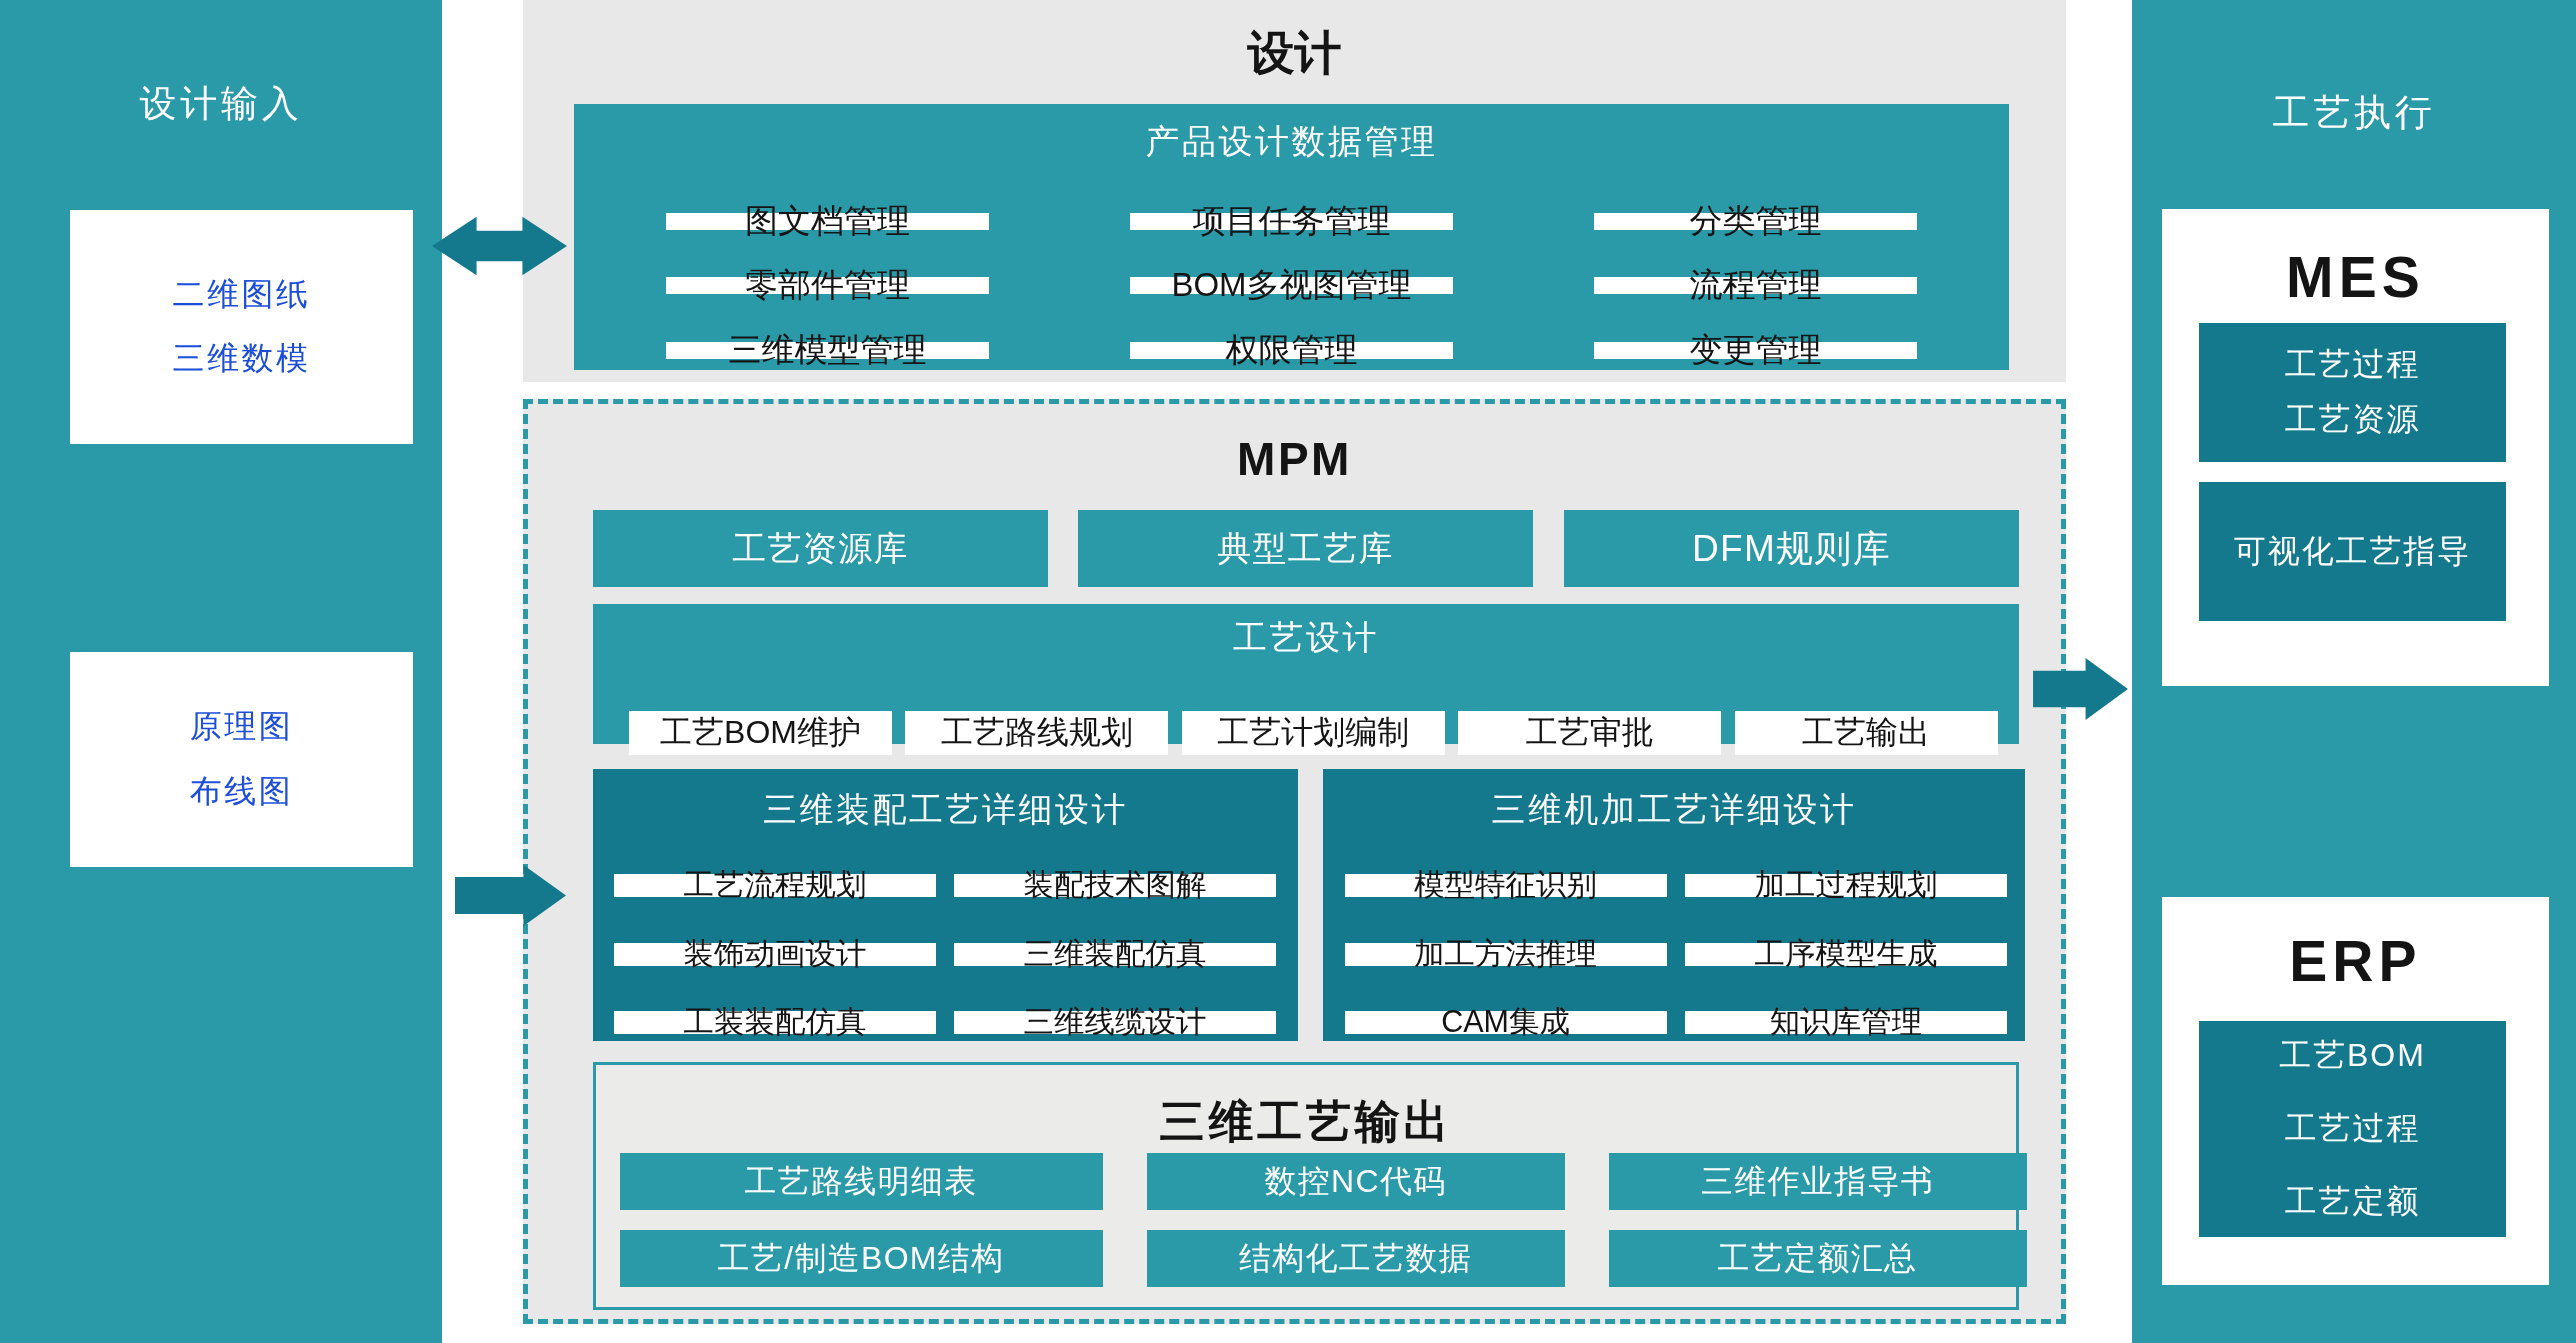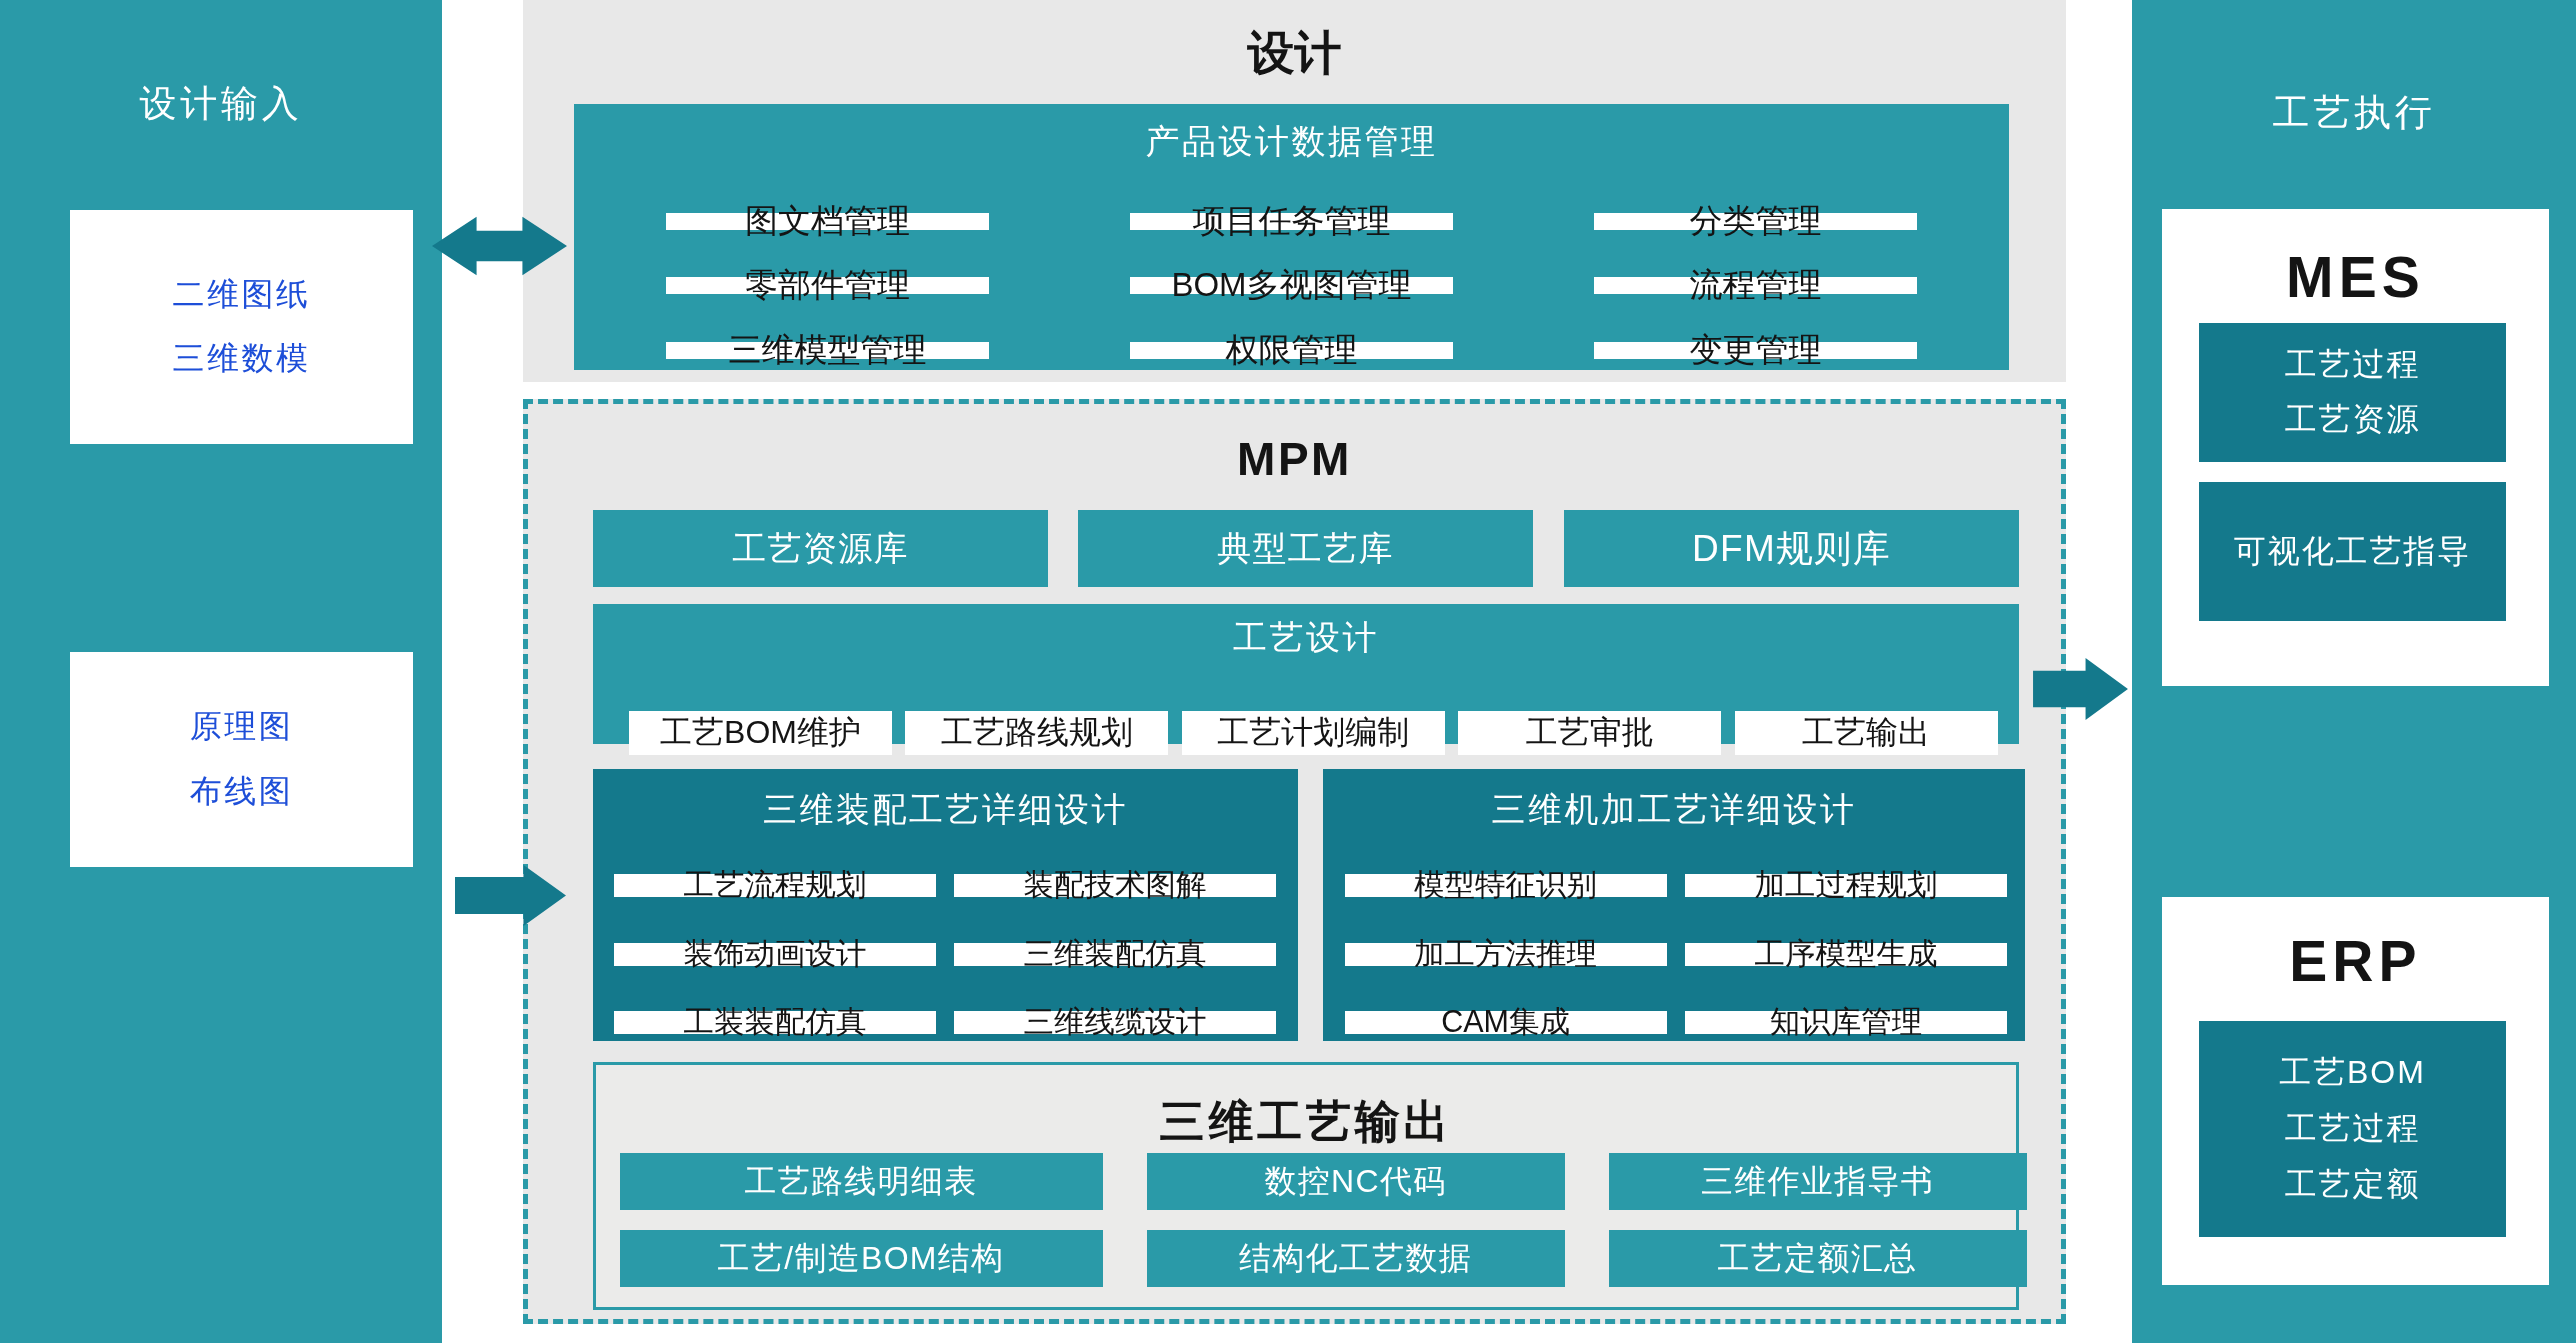--- a/index.html
+++ b/index.html
@@ -189,21 +189,21 @@
         <div>工艺过程</div>
         <div>工艺资源</div>
       </div>
       <div class="innerteal" style="top:273px;height:139px;">
         <div>可视化工艺指导</div>
       </div>
     </div>
 
     <div class="whitecard" style="left:30px;top:897px;width:387px;height:388px;">
       <div class="card-heading" style="top:30.5px;">ERP</div>
-      <div class="innerteal" style="top:124px;height:216px;gap:12px;">
+      <div class="innerteal" style="top:124px;height:216px;gap:29px;">
         <div>工艺BOM</div>
         <div>工艺过程</div>
         <div>工艺定额</div>
       </div>
     </div>
   </div>
 
   <div class="abs" style="left:432px;top:214px;width:135px;height:64px;">
     <svg width="135" height="64" viewBox="0 0 212 100">
       <polygon points="0,50 70,4 70,26 142,26 142,4 212,50 142,96 142,74 70,74 70,96" fill="#14798C"></polygon>

